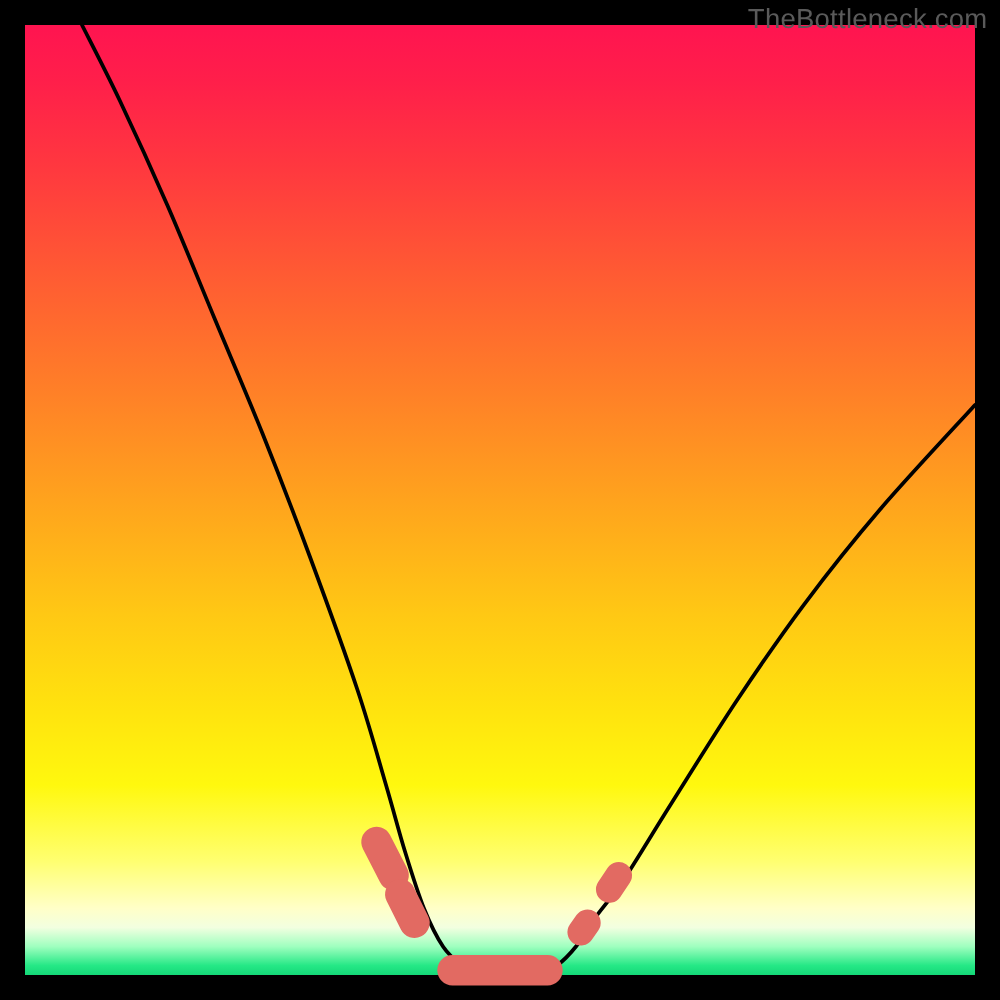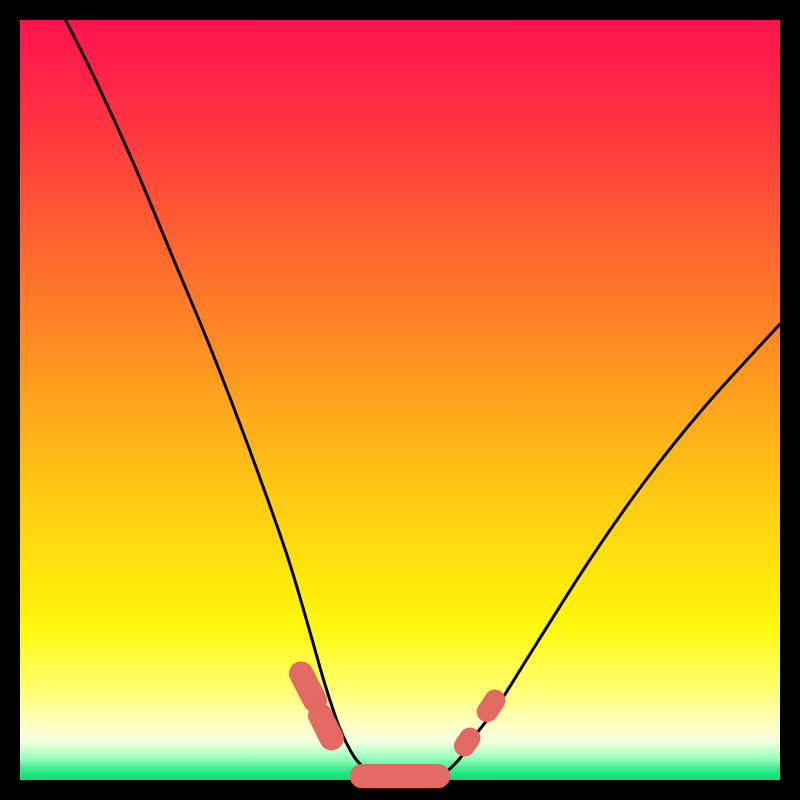--- a/index.html
+++ b/index.html
@@ -74,13 +74,14 @@
         </g>
       <g>
           <line x1="281.2" y1="653.6" x2="294.87999999999994" y2="680.2" stroke="#e26a62" stroke-width="24.32" stroke-linecap="round"></line>
           <line x1="300.2" y1="695.4" x2="311.59999999999997" y2="718.2" stroke="#e26a62" stroke-width="24.32" stroke-linecap="round"></line>
           <line x1="342" y1="756.2" x2="418.00000000000006" y2="756.2" stroke="#e26a62" stroke-width="24.32" stroke-linecap="round"></line>
           <line x1="444.59999999999997" y1="725.8" x2="449.9200000000001" y2="718.2" stroke="#e26a62" stroke-width="21.279999999999998" stroke-linecap="round"></line>
           <line x1="467.4" y1="691.6" x2="475" y2="680.2" stroke="#e26a62" stroke-width="21.279999999999998" stroke-linecap="round"></line>
         </g>
     </svg>
   </div>
+  <div class="watermark">TheBottleneck.com</div>
 </div>
 
 </body></html>

